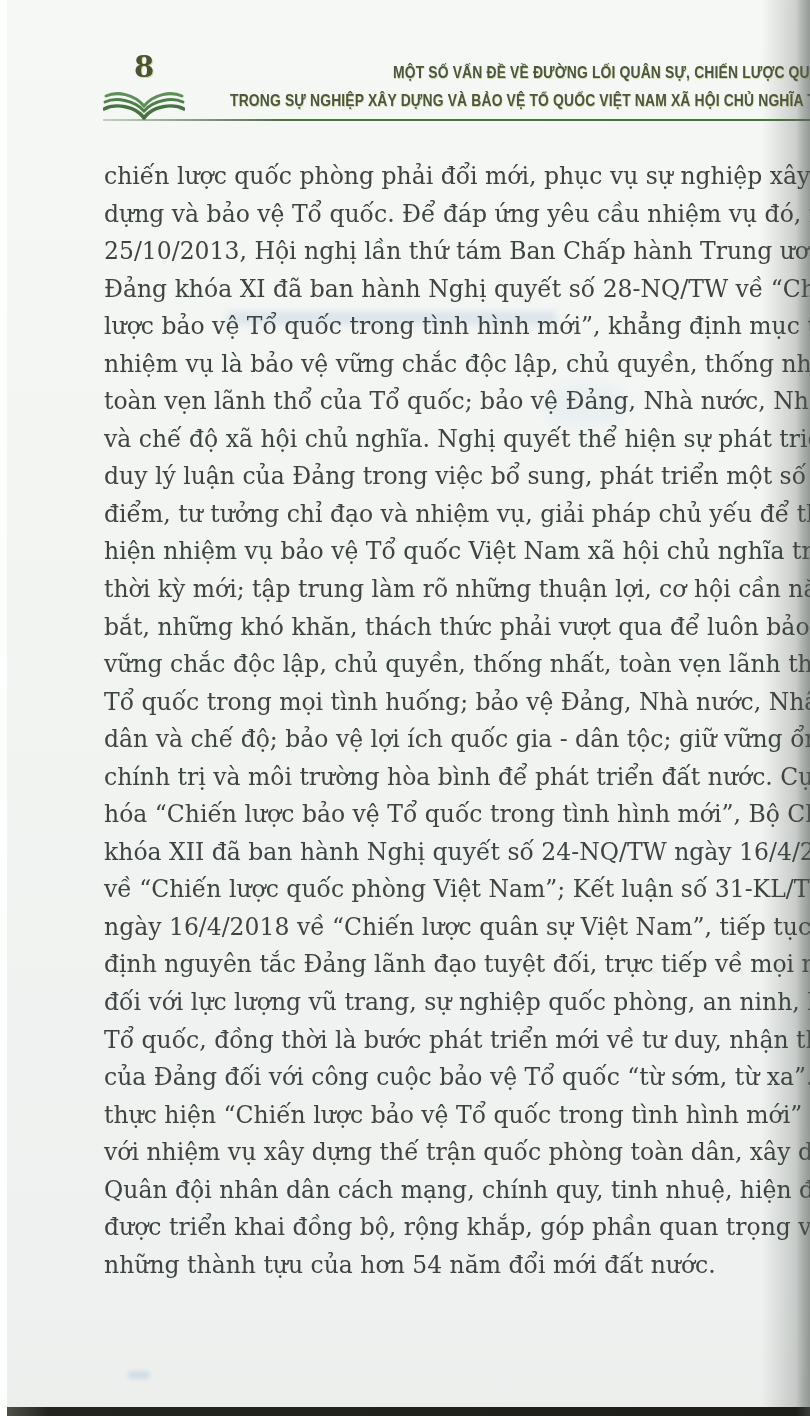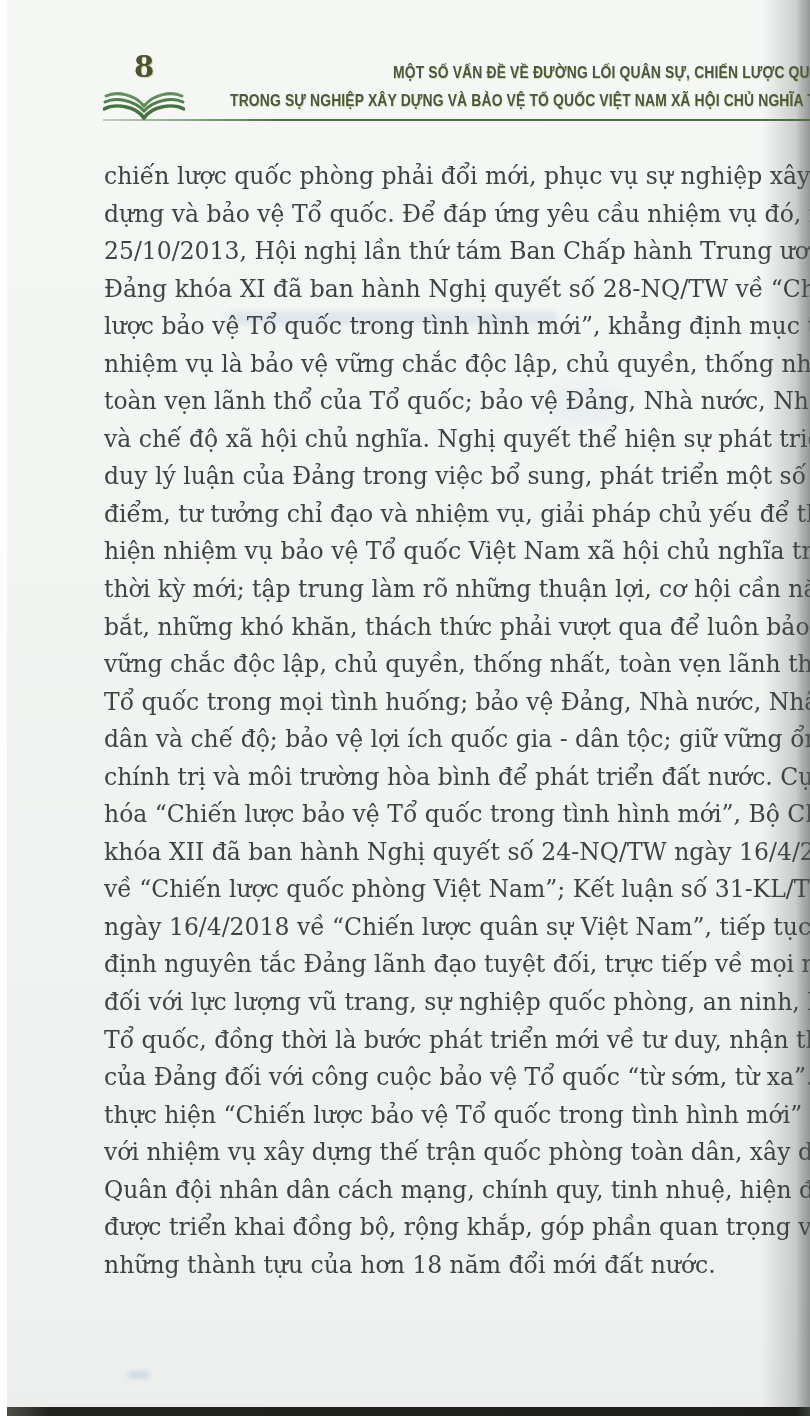--- a/index.html
+++ b/index.html
@@ -116,19 +116,19 @@
     <div class="line">về “Chiến lược quốc phòng Việt Nam”; Kết luận số 31-KL/TW</div>
     <div class="line">ngày 16/4/2018 về “Chiến lược quân sự Việt Nam”, tiếp tục khẳng</div>
     <div class="line">định nguyên tắc Đảng lãnh đạo tuyệt đối, trực tiếp về mọi mặt</div>
     <div class="line">đối với lực lượng vũ trang, sự nghiệp quốc phòng, an ninh, bảo vệ</div>
     <div class="line">Tổ quốc, đồng thời là bước phát triển mới về tư duy, nhận thức</div>
     <div class="line">của Đảng đối với công cuộc bảo vệ Tổ quốc “từ sớm, từ xa”. Việc</div>
     <div class="line">thực hiện “Chiến lược bảo vệ Tổ quốc trong tình hình mới” cùng</div>
     <div class="line">với nhiệm vụ xây dựng thế trận quốc phòng toàn dân, xây dựng</div>
     <div class="line">Quân đội nhân dân cách mạng, chính quy, tinh nhuệ, hiện đại</div>
     <div class="line">được triển khai đồng bộ, rộng khắp, góp phần quan trọng vào</div>
-    <div class="line last">những thành tựu của hơn 18 năm đổi mới đất nước.</div>
+    <div class="line last">những thành tựu của hơn 54 năm đổi mới đất nước.</div>
   </div>
 
   <div class="edge-left"></div>
   <div class="edge-right"></div>
   <div class="edge-bottom"></div>
 </div>
 
 </body></html>

